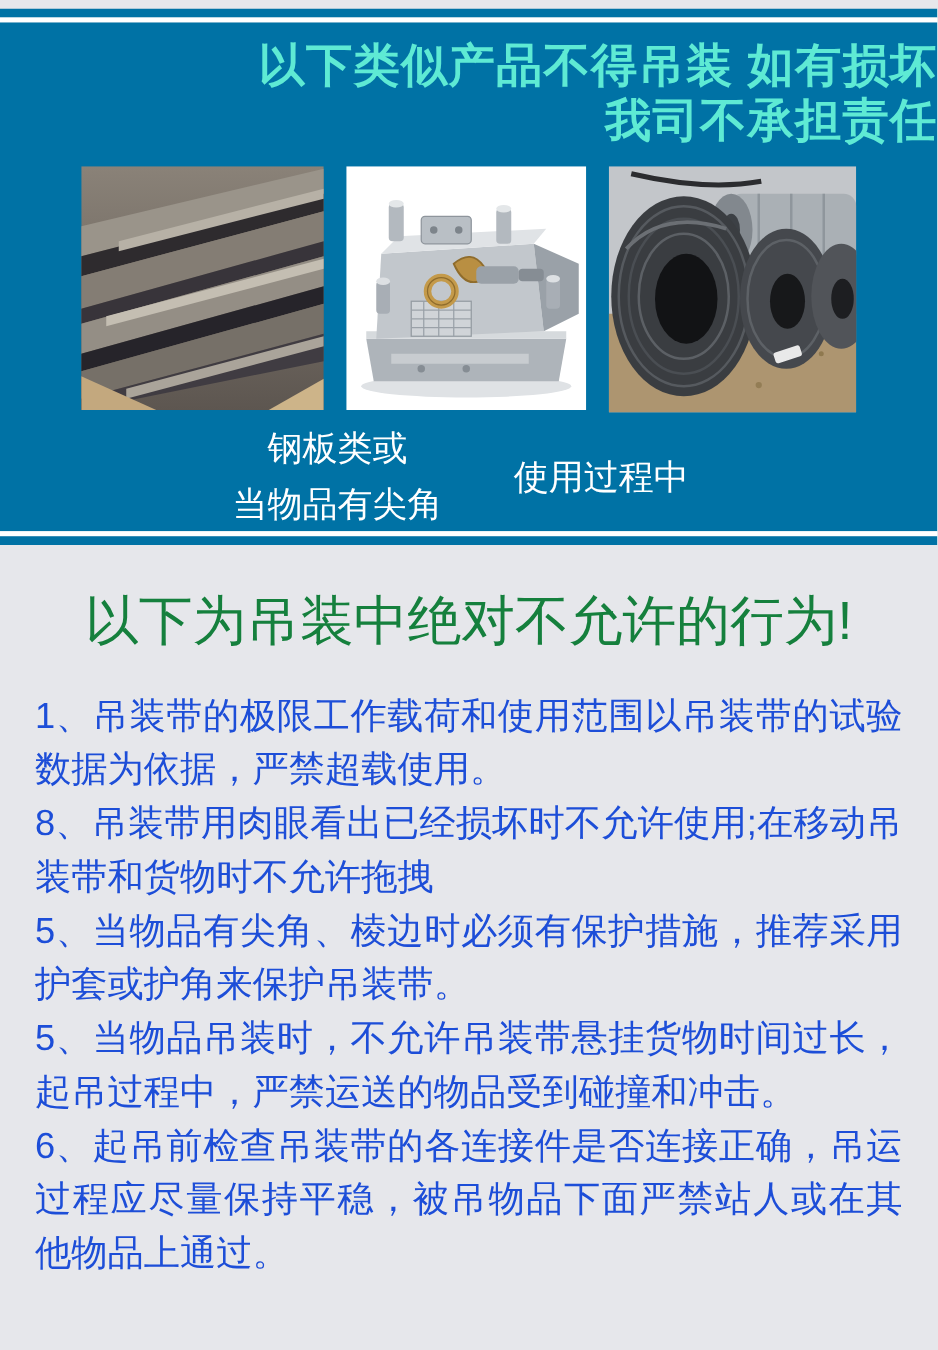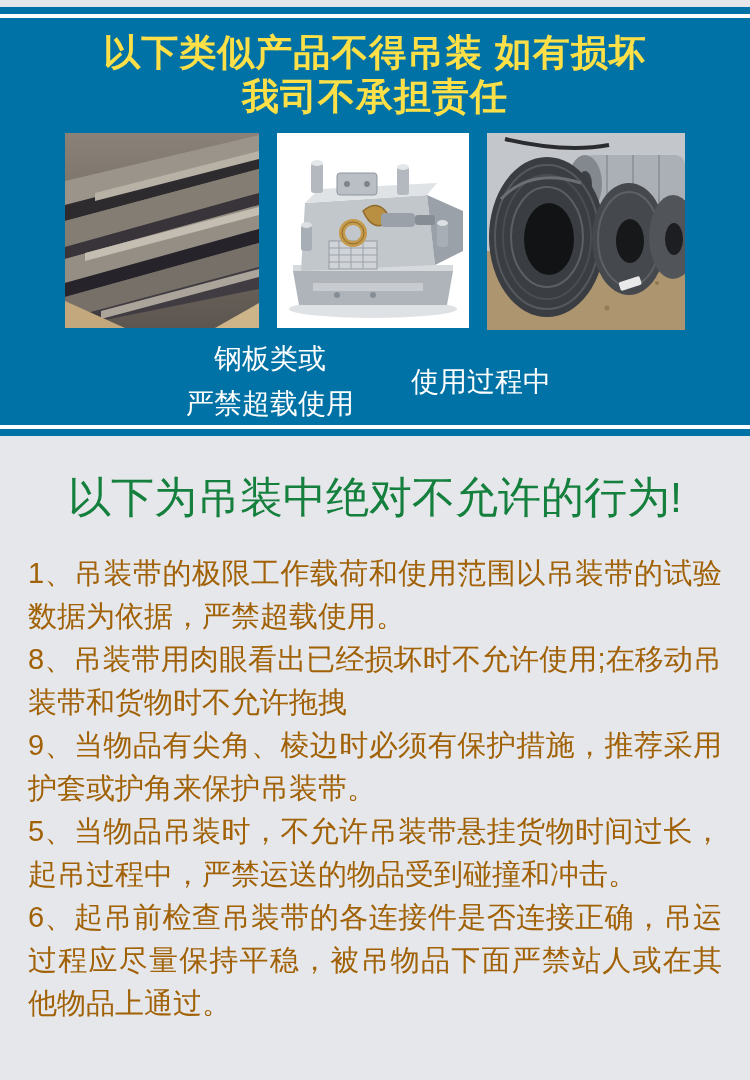--- a/index.html
+++ b/index.html
@@ -21,26 +21,26 @@
   .stripe-white  { height: 4px; background: #ffffff; }
 
   
   .warning-panel {
     background: #0072a5;
     height: 407px;
     color: #ffffff;
     padding-top: 13px;
   }
   .panel-title {
-    text-align: center;
+    text-align: right;
     font-weight: bold;
     font-size: 37px;
     line-height: 44px;
     letter-spacing: 1px;
-    color: #fde047;
+    color: #5eead4;
   }
   .photo-row {
     display: flex;
     justify-content: center;
     gap: 18px;
     margin-top: 14px;
   }
   .photo-cell { flex: 0 0 auto; }
   .photo-frame {
     display: block;
@@ -80,21 +80,21 @@
     color: #15803d;
     font-weight: normal;
     font-size: 43px;
     line-height: 58px;
     text-align: center;
     white-space: nowrap;
     letter-spacing: 0px;
   }
   .rules-list { margin-top: 26px; }
   .rule-item {
-    color: #a16207;
+    color: #1d4ed8;
     font-size: 29px;
     line-height: 43px;
     text-align: justify;
     letter-spacing: 0px;
   }
 </style>
 </head>
 <body>
 
 <div class="page">
@@ -203,35 +203,35 @@
             <ellipse cx="186" cy="104" rx="24" ry="42" fill="#515459"></ellipse>
             <ellipse cx="187" cy="106" rx="9" ry="16" fill="#1d1e21"></ellipse>
           </g>
         </svg>
       </div>
     </div>
 
     <div class="caption-row">
       <div class="caption-cell w1">
         <div class="caption-line">钢板类或</div>
-        <div class="caption-line">严禁超载使用</div>
+        <div class="caption-line">当物品有尖角</div>
       </div>
       <div class="caption-cell w2">
         <div class="caption-line">使用过程中</div>
       </div>
     </div>
   </div>
 
   <div class="stripe-white"></div>
   <div class="stripe-blue"></div>
 
   <div class="rules-section">
     <div class="rules-title">以下为吊装中绝对不允许的行为!</div>
     <div class="rules-list">
       <p class="rule-item">1、吊装带的极限工作载荷和使用范围以吊装带的试验数据为依据，严禁超载使用。</p>
       <p class="rule-item">8、吊装带用肉眼看出已经损坏时不允许使用;在移动吊装带和货物时不允许拖拽</p>
-      <p class="rule-item">9、当物品有尖角、棱边时必须有保护措施，推荐采用护套或护角来保护吊装带。</p>
+      <p class="rule-item">5、当物品有尖角、棱边时必须有保护措施，推荐采用护套或护角来保护吊装带。</p>
       <p class="rule-item">5、当物品吊装时，不允许吊装带悬挂货物时间过长，起吊过程中，严禁运送的物品受到碰撞和冲击。</p>
       <p class="rule-item">6、起吊前检查吊装带的各连接件是否连接正确，吊运过程应尽量保持平稳，被吊物品下面严禁站人或在其他物品上通过。</p>
     </div>
   </div>
 
 </div>
 
 </body></html>

